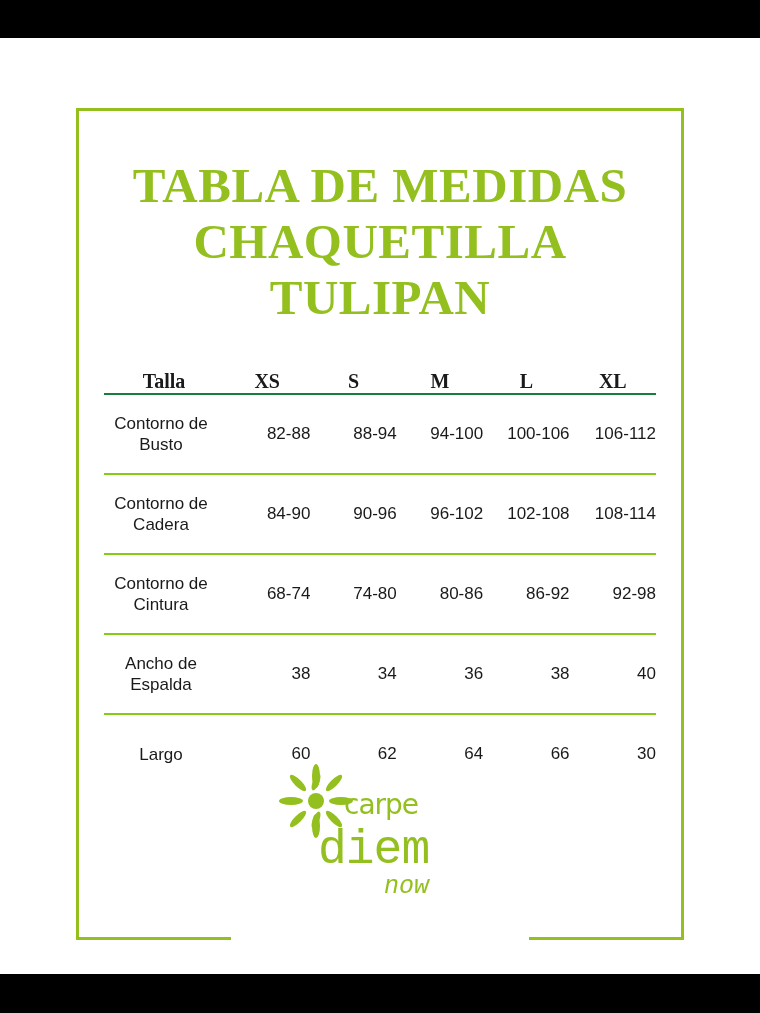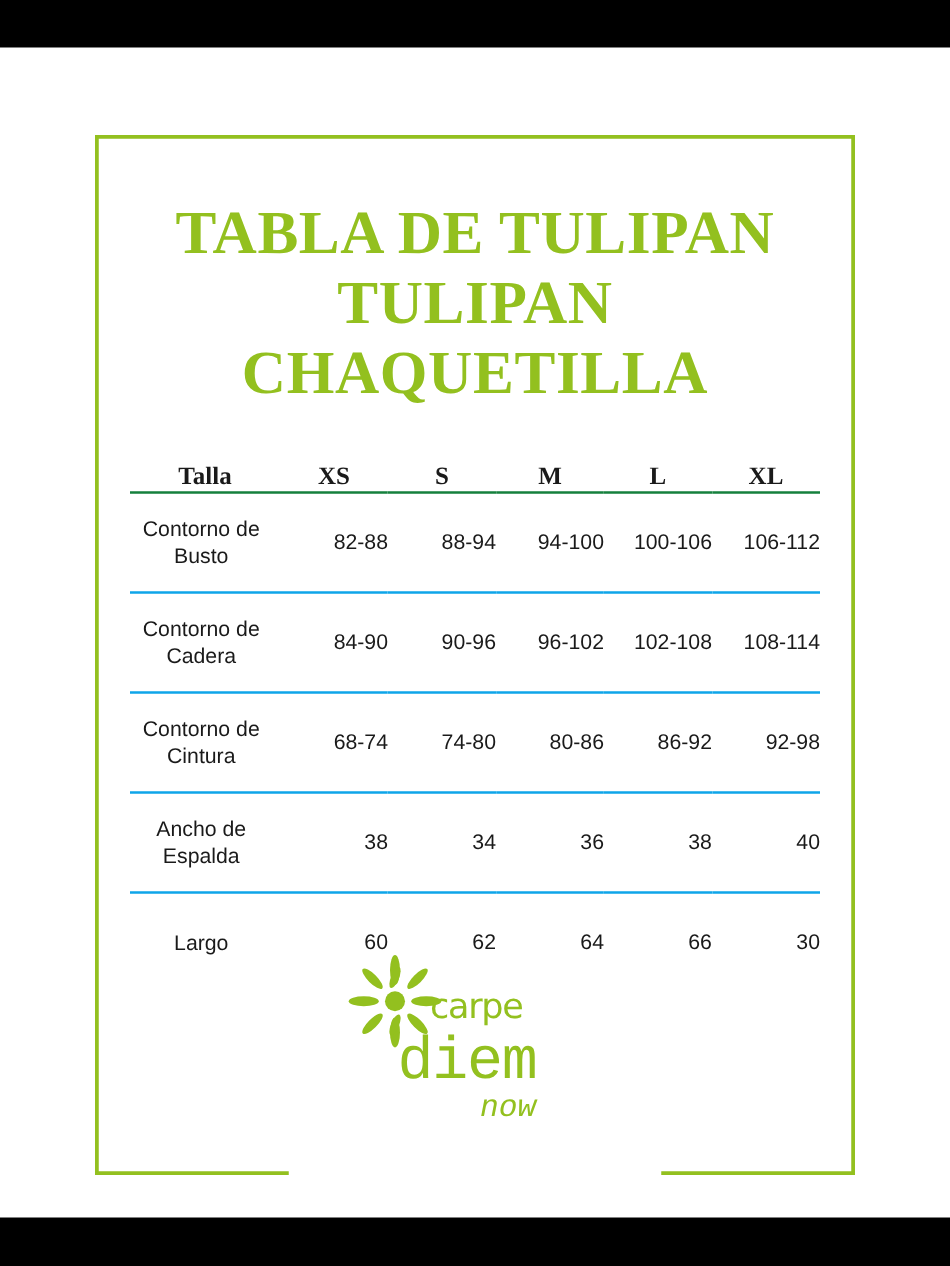--- a/index.html
+++ b/index.html
@@ -74,21 +74,21 @@
     font-weight: bold;
     font-size: 20px;
     text-align: center;
     padding-bottom: 20px;
     vertical-align: bottom;
   }
   thead tr {
     border-bottom: 2px solid #15803d;
   }
   tbody tr {
-    border-bottom: 2px solid #0ea5e9;
+    border-bottom: 2px solid #84cc16;
   }
   tbody tr:last-child {
     border-bottom: none;
   }
   tbody td {
     font-size: 17px;
     text-align: right;
     height: 78px;
     vertical-align: middle;
   }
@@ -149,23 +149,23 @@
 <div class="page">
 
   <div class="frame">
     <div class="frame-line fl-top"></div>
     <div class="frame-line fl-left"></div>
     <div class="frame-line fl-right"></div>
     <div class="frame-line fl-bot-l"></div>
     <div class="frame-line fl-bot-r"></div>
 
     <div class="title">
-      <div>TABLA DE TULIPAN</div>
+      <div>TABLA DE MEDIDAS</div>
+      <div>CHAQUETILLA</div>
       <div>TULIPAN</div>
-      <div>CHAQUETILLA</div>
     </div>
 
     <div class="table-wrap">
       <table class="measurements">
         <colgroup>
           <col class="c-label">
           <col class="c-val">
           <col class="c-val">
           <col class="c-val">
           <col class="c-val">

